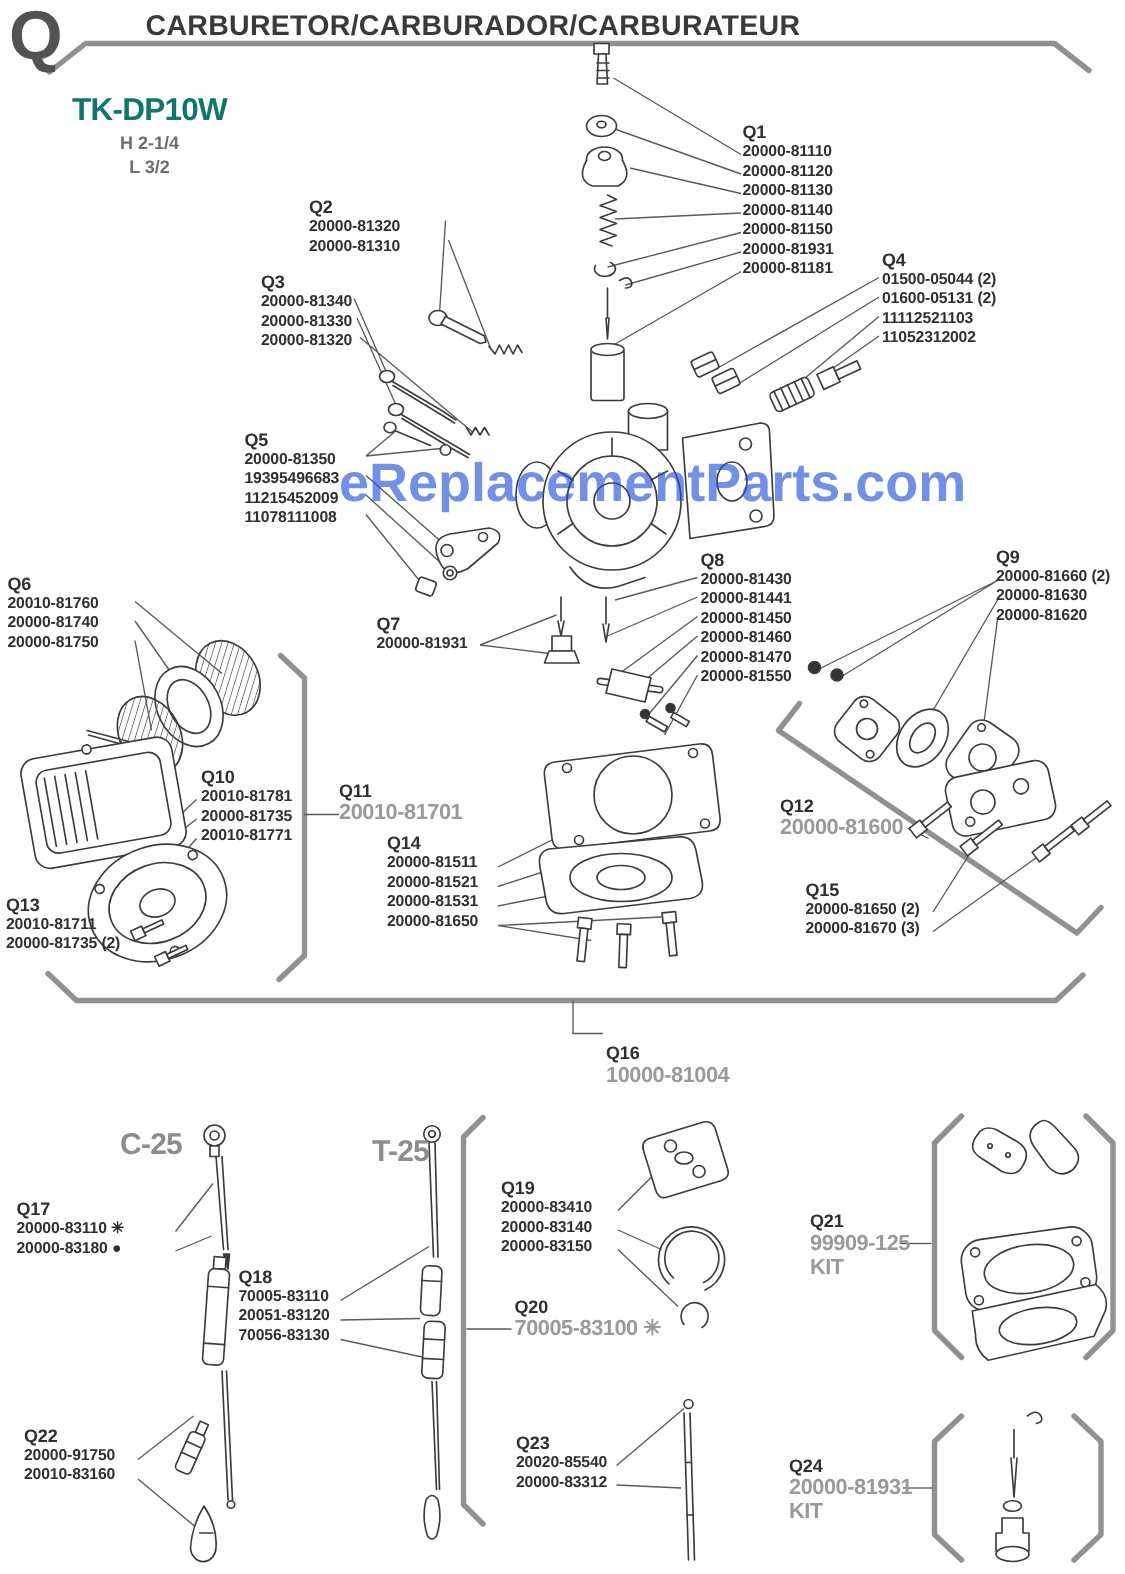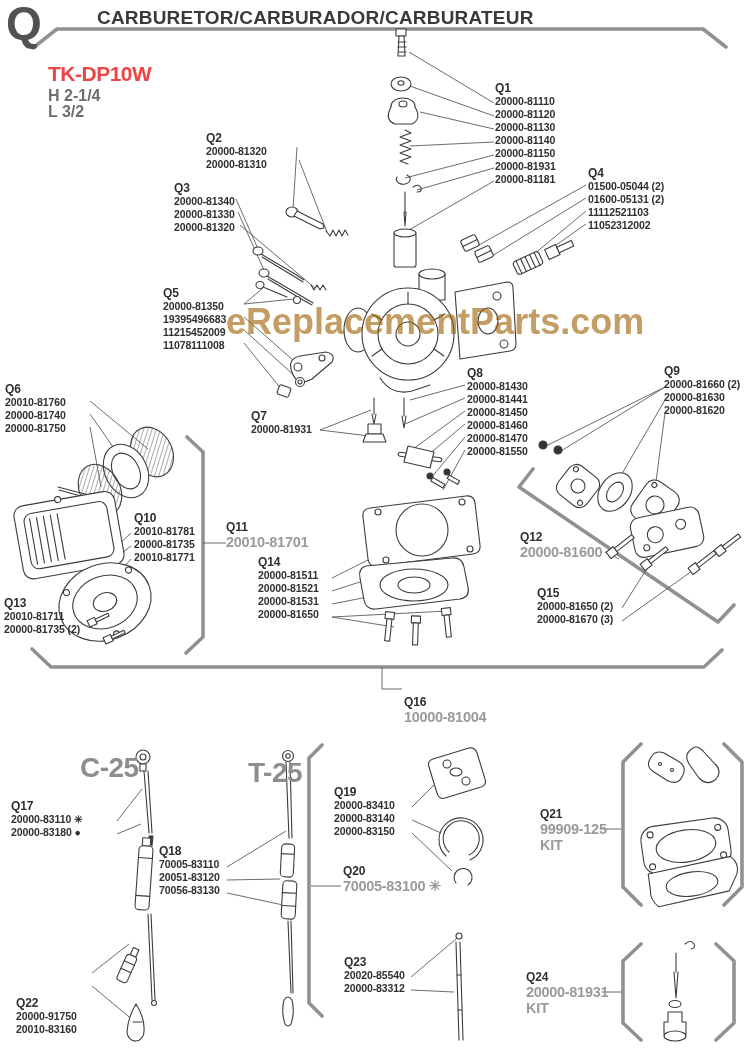--- a/index.html
+++ b/index.html
@@ -3,25 +3,25 @@
 <meta charset="utf-8">
 <style>
   html,body{margin:0;padding:0;background:#fff;}
   body{width:750px;height:1049px;position:relative;overflow:hidden;
        font-family:"Liberation Sans",sans-serif;}
   .q-letter{position:absolute;left:6px;top:0px;font-size:46px;font-weight:bold;
        color:#525252;z-index:4;line-height:1;}
   .page-title{position:absolute;left:53px;top:7px;font-size:19px;font-weight:bold;
        color:#3a3a3a;letter-spacing:.2px;z-index:4;margin-left:44px;}
   .model-block{position:absolute;left:48px;top:62px;z-index:4;}
-  .model{font-size:21px;font-weight:bold;color:#ef4444;letter-spacing:-.5px;}
-  .spec{font-size:16px;font-weight:bold;color:#6e6e6e;margin-top:3px;line-height:13px;}
+  .model{font-size:21px;font-weight:bold;color:#0f766e;letter-spacing:-.5px;}
+  .spec{font-size:12px;font-weight:bold;color:#6e6e6e;margin-top:3px;line-height:13px;text-align:center;}
   .watermark{position:absolute;left:226px;top:301px;z-index:6;font-size:36px;
-       font-weight:bold;color:#a16207;opacity:.62;letter-spacing:0;pointer-events:none;text-align:right;}
-  .sec-title{position:absolute;z-index:4;font-size:28px;font-weight:bold;
+       font-weight:bold;color:#1d4ed8;opacity:.62;letter-spacing:0;pointer-events:none;text-align:right;}
+  .sec-title{position:absolute;z-index:4;font-size:20px;font-weight:bold;
        color:#8d8d8d;letter-spacing:-.5px;}
   #c25{left:80px;top:752px;} #t25{left:228px;top:757px;margin-left:20px;}
   svg.diagram{position:absolute;left:0;top:0;z-index:2;}
   .callout{position:absolute;z-index:4;color:#2f2f2f;font-weight:bold;
        font-size:10.5px;line-height:13px;white-space:nowrap;letter-spacing:-.1px;}
   .callout .q-id{font-size:12px;color:#2f2f2f;}
   .callout .part-number{color:#2f2f2f;}
   .callout .part-number.em{font-size:14.5px;line-height:16px;color:#9a9a9a;
        letter-spacing:-.3px;}
 </style>
@@ -504,21 +504,21 @@
   </div>
 <div class="callout" style="left:343px;top:865px">
     <div class="q-id">Q20</div>
     <div class="part-number em">70005-83100 ✳</div>
   </div>
 <div class="callout" style="left:540px;top:808px">
     <div class="q-id">Q21</div>
     <div class="part-number em">99909-125</div>
     <div class="part-number em">KIT</div>
   </div>
-<div class="callout" style="left:16px;top:997px">
+<div class="callout" style="left:16px;top:951px">
     <div class="q-id">Q22</div>
     <div class="part-number">20000-91750</div>
     <div class="part-number">20010-83160</div>
   </div>
 <div class="callout" style="left:344px;top:956px">
     <div class="q-id">Q23</div>
     <div class="part-number">20020-85540</div>
     <div class="part-number">20000-83312</div>
   </div>
 <div class="callout" style="left:526px;top:971px">

